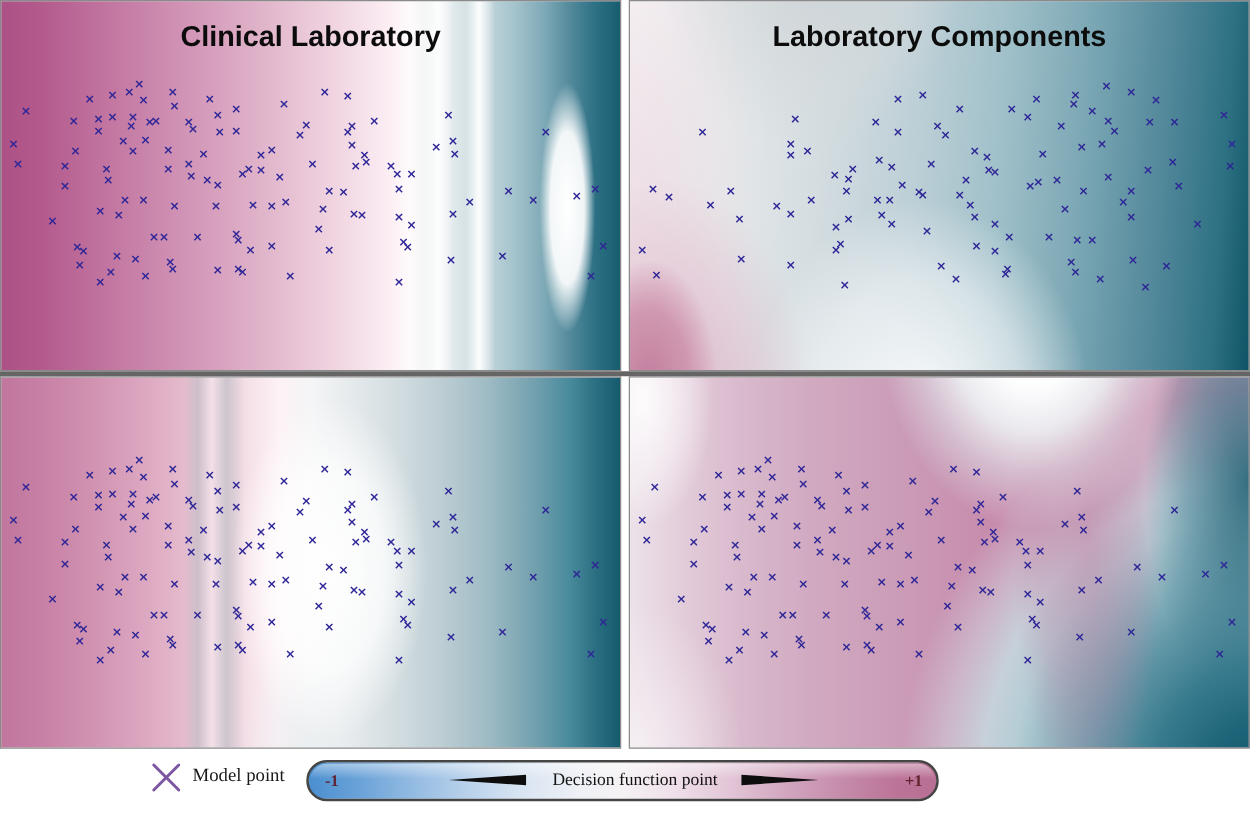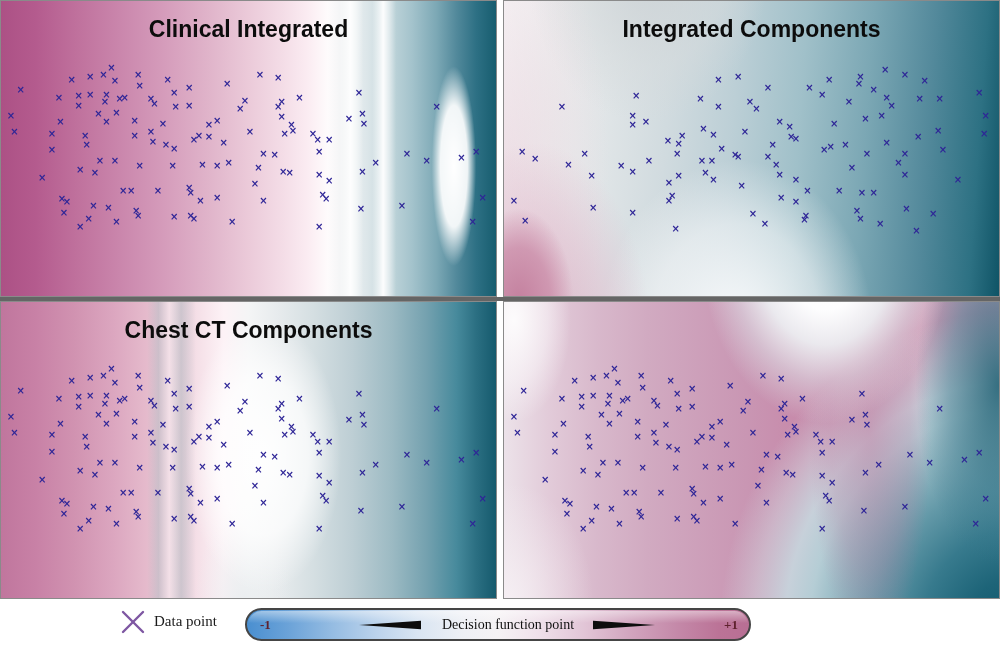--- a/index.html
+++ b/index.html
@@ -64,21 +64,21 @@
   .arrow-right{position:absolute;left:346px;top:50%;transform:translateY(-50%);z-index:1;}
 </style>
 </head>
 <body>
 
 <div class="figure">
   <div class="grid">
     <div class="row-divider"></div>
 
     <section class="panel bg-clinical">
-      <h2 class="panel-title">Clinical Integrated</h2>
+      <h2 class="panel-title">Clinical Laboratory</h2>
       <div class="points">
           <span class="pt" style="left: 4%; top: 30%; color: rgb(47, 38, 151);">×</span>
           <span class="pt" style="left: 2%; top: 38.9%; color: rgb(47, 38, 151);">×</span>
           <span class="pt" style="left: 2.7%; top: 44.4%; color: rgb(47, 38, 151);">×</span>
           <span class="pt" style="left: 8.3%; top: 60%; color: rgb(47, 38, 151);">×</span>
           <span class="pt" style="left: 12.7%; top: 71.7%; color: rgb(47, 38, 151);">×</span>
           <span class="pt" style="left: 14.3%; top: 26.7%; color: rgb(47, 38, 151);">×</span>
           <span class="pt" style="left: 18%; top: 25.6%; color: rgb(47, 38, 151);">×</span>
           <span class="pt" style="left: 20.7%; top: 25%; color: rgb(47, 38, 151);">×</span>
           <span class="pt" style="left: 22.3%; top: 22.8%; color: rgb(47, 38, 151);">×</span>
@@ -191,21 +191,21 @@
           <span class="pt" style="left: 35%; top: 73.3%; color: rgb(47, 38, 151);">×</span>
           <span class="pt" style="left: 38.3%; top: 72.8%; color: rgb(47, 38, 151);">×</span>
           <span class="pt" style="left: 39%; top: 73.9%; color: rgb(47, 38, 151);">×</span>
           <span class="pt" style="left: 46.7%; top: 75%; color: rgb(47, 38, 151);">×</span>
           <span class="pt" style="left: 16%; top: 76.7%; color: rgb(47, 38, 151);">×</span>
           <span class="pt" style="left: 64.3%; top: 76.7%; color: rgb(47, 38, 151);">×</span>
         </div>
     </section>
 
     <section class="panel bg-laboratory">
-      <h2 class="panel-title">Integrated Components</h2>
+      <h2 class="panel-title">Laboratory Components</h2>
       <div class="points">
           <span class="pt" style="left: 11.7%; top: 36.1%; color: rgb(47, 38, 151);">×</span>
           <span class="pt" style="left: 3.7%; top: 51.1%; color: rgb(47, 38, 151);">×</span>
           <span class="pt" style="left: 6.3%; top: 53.7%; color: rgb(47, 38, 151);">×</span>
           <span class="pt" style="left: 13%; top: 55.6%; color: rgb(47, 38, 151);">×</span>
           <span class="pt" style="left: 16.3%; top: 51.9%; color: rgb(47, 38, 151);">×</span>
           <span class="pt" style="left: 17.7%; top: 59.4%; color: rgb(47, 38, 151);">×</span>
           <span class="pt" style="left: 2%; top: 67.8%; color: rgb(47, 38, 151);">×</span>
           <span class="pt" style="left: 4.3%; top: 74.7%; color: rgb(47, 38, 151);">×</span>
           <span class="pt" style="left: 18%; top: 70.2%; color: rgb(47, 38, 151);">×</span>
@@ -299,21 +299,20 @@
           <span class="pt" style="left: 88.7%; top: 50.6%; color: rgb(47, 38, 151);">×</span>
           <span class="pt" style="left: 86.7%; top: 72.2%; color: rgb(47, 38, 151);">×</span>
           <span class="pt" style="left: 96%; top: 31.1%; color: rgb(47, 38, 151);">×</span>
           <span class="pt" style="left: 97.3%; top: 38.9%; color: rgb(47, 38, 151);">×</span>
           <span class="pt" style="left: 97%; top: 45%; color: rgb(47, 38, 151);">×</span>
           <span class="pt" style="left: 91.7%; top: 60.6%; color: rgb(47, 38, 151);">×</span>
         </div>
     </section>
 
     <section class="panel bg-chestct">
-      <h2 class="panel-title">Chest CT Components</h2>
       <div class="points">
           <span class="pt" style="left: 4%; top: 30%; color: rgb(47, 38, 151);">×</span>
           <span class="pt" style="left: 2%; top: 38.9%; color: rgb(47, 38, 151);">×</span>
           <span class="pt" style="left: 2.7%; top: 44.4%; color: rgb(47, 38, 151);">×</span>
           <span class="pt" style="left: 8.3%; top: 60%; color: rgb(47, 38, 151);">×</span>
           <span class="pt" style="left: 12.7%; top: 71.7%; color: rgb(47, 38, 151);">×</span>
           <span class="pt" style="left: 14.3%; top: 26.7%; color: rgb(47, 38, 151);">×</span>
           <span class="pt" style="left: 18%; top: 25.6%; color: rgb(47, 38, 151);">×</span>
           <span class="pt" style="left: 20.7%; top: 25%; color: rgb(47, 38, 151);">×</span>
           <span class="pt" style="left: 22.3%; top: 22.8%; color: rgb(47, 38, 151);">×</span>
@@ -559,21 +558,21 @@
     </section>
   </div>
 
   <div class="legend">
     <span class="marker-x" style="color: rgb(126, 87, 162);">
       <svg width="26" height="26" viewBox="0 0 26 26">
         <line x1="3" y1="3" x2="23" y2="23" stroke="currentColor" stroke-width="2.4" stroke-linecap="round"></line>
         <line x1="23" y1="3" x2="3" y2="23" stroke="currentColor" stroke-width="2.4" stroke-linecap="round"></line>
       </svg>
     </span>
-    <span class="legend-label">Data point</span>
+    <span class="legend-label">Model point</span>
 
     <div class="colorbar">
       <span class="cb-min">-1</span>
       <span class="arrow-left">
         <svg width="62" height="10" viewBox="0 0 62 10">
           <polygon points="0,5 62,0.8 62,9.2" fill="#0d0d0d"></polygon>
         </svg>
       </span>
       <span class="cb-title">Decision function point</span>
       <span class="arrow-right">

